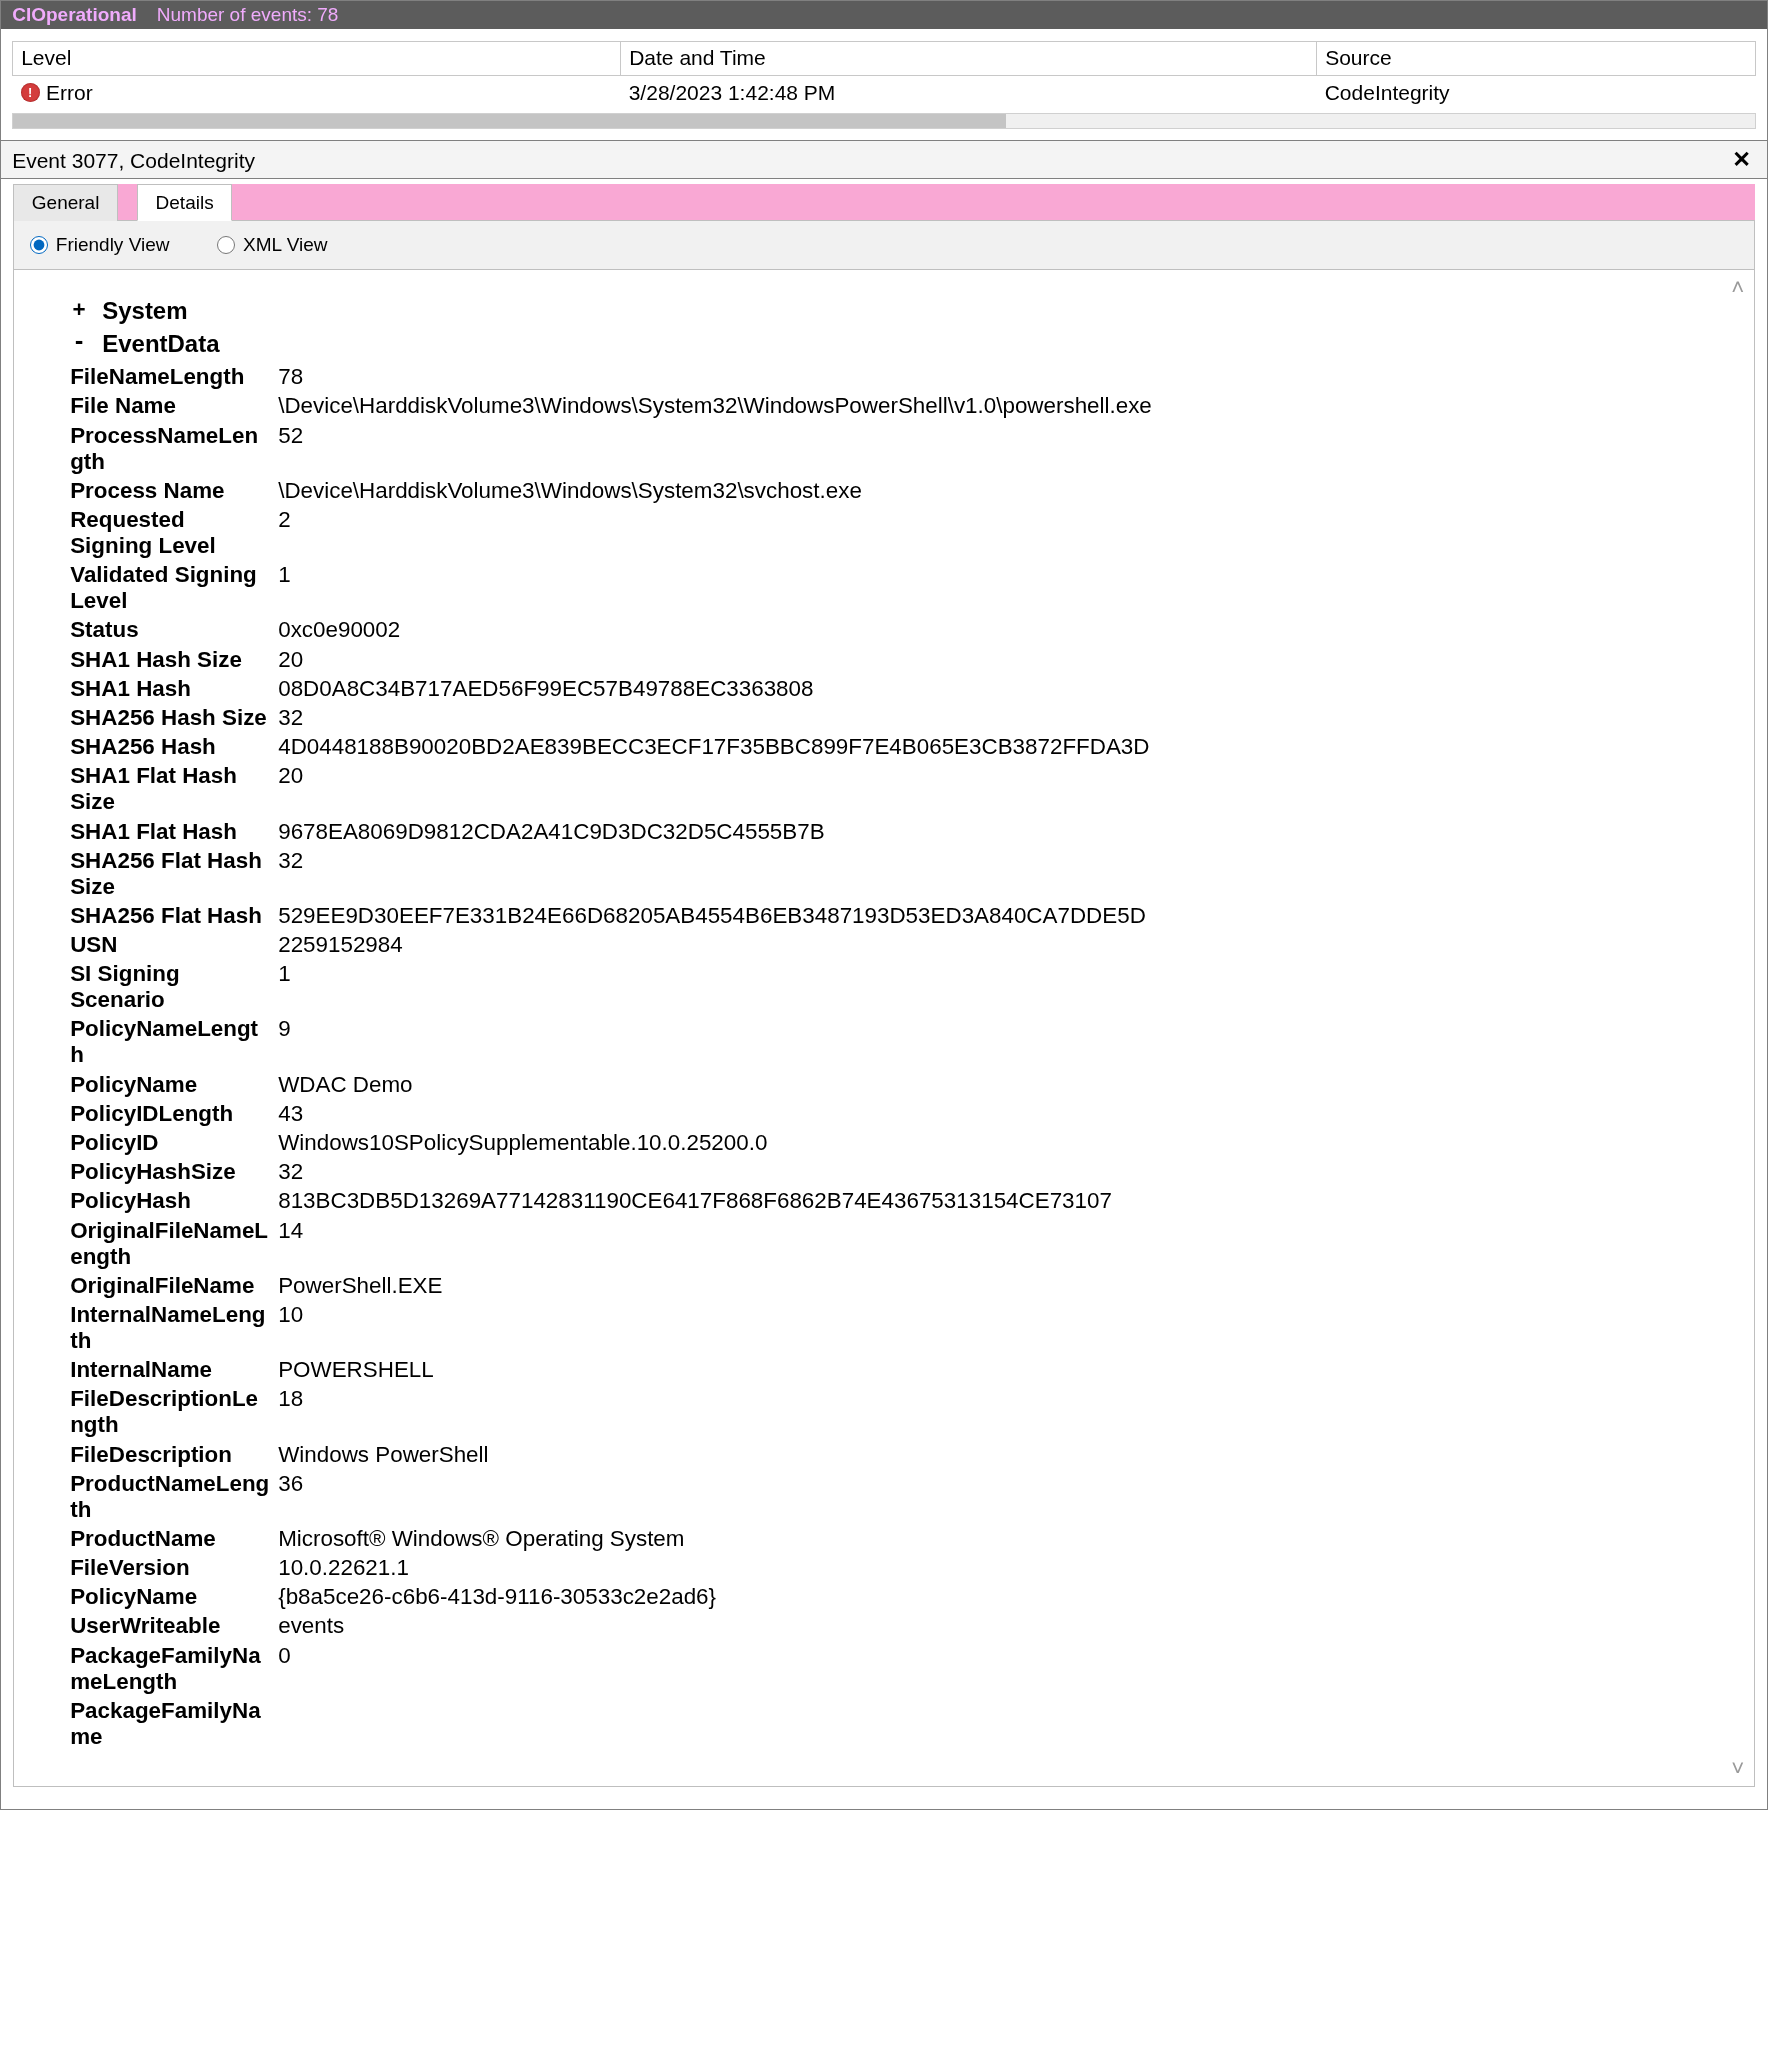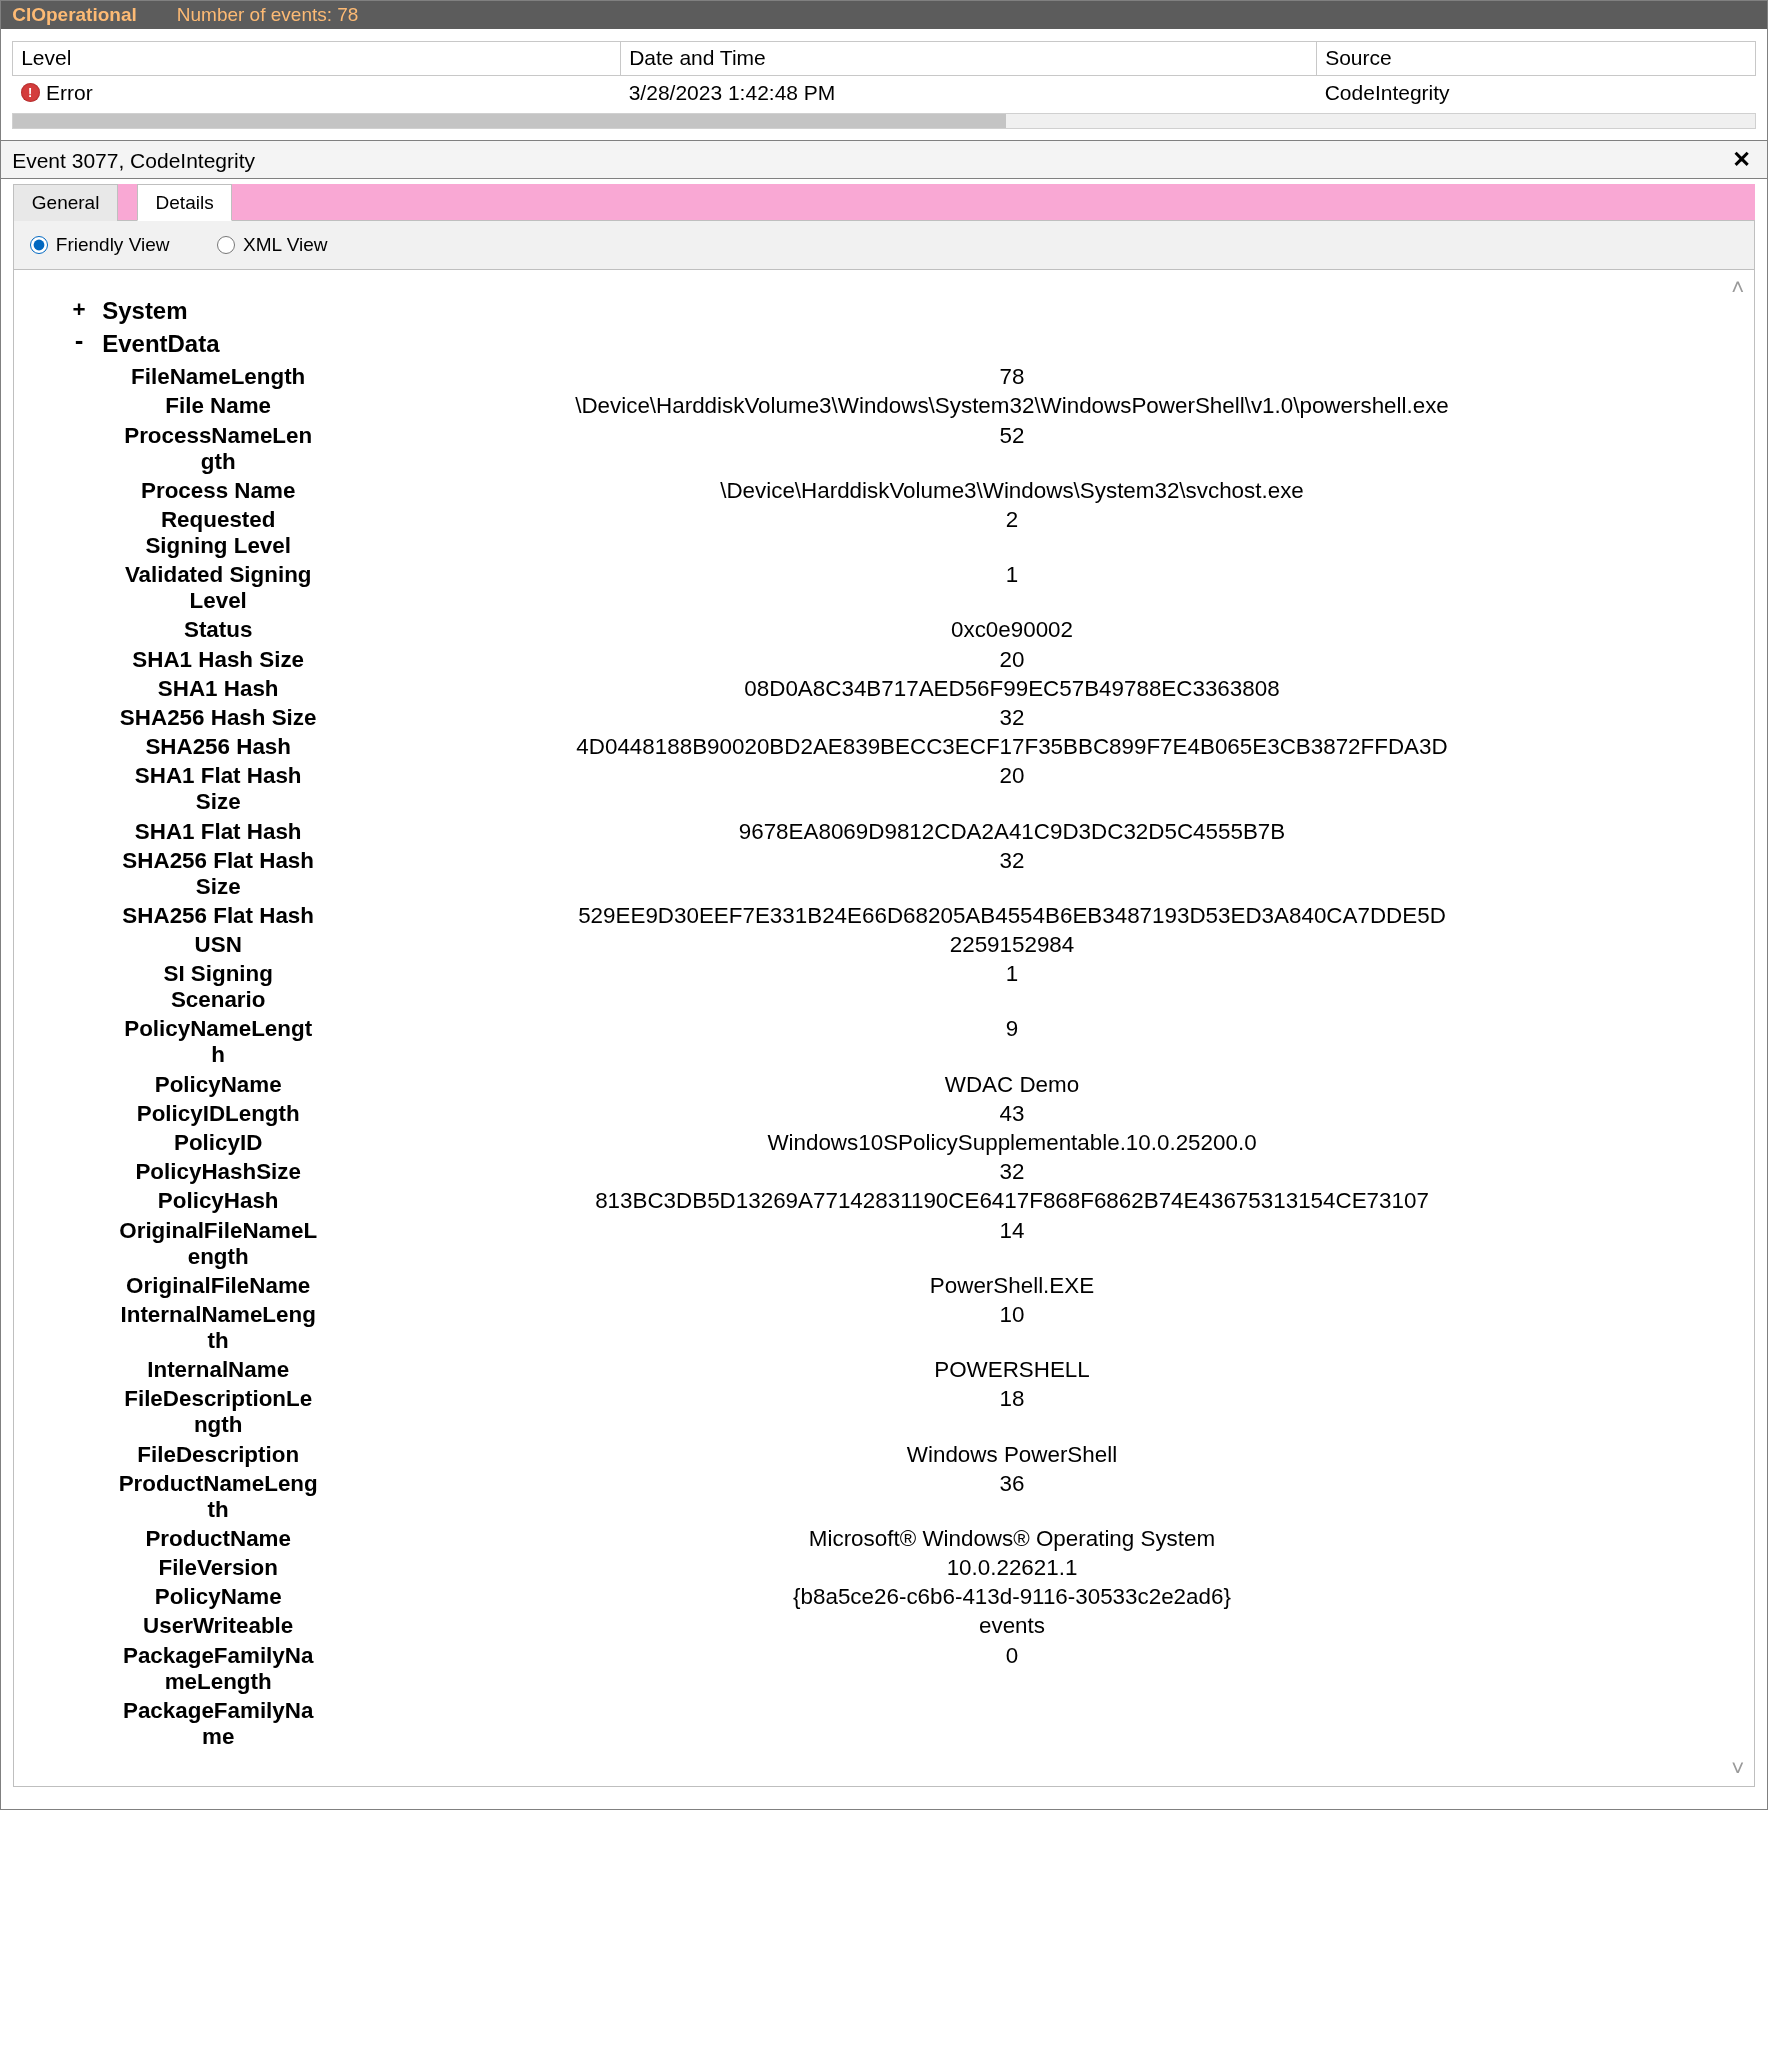--- a/index.html
+++ b/index.html
@@ -7,24 +7,24 @@
     font-family: "Segoe UI", Tahoma, sans-serif;
     font-size: 16px;
     background: #ffffff;
     color: #000;
     width: 1768px;
   }
   .outer-window { border: 1.6px solid #808080; background: #fff; }
 
   .titlebar {
     background: #5c5c5c;
-    color: #fdba74;
+    color: #f0abfc;
     display: flex;
     align-items: center;
-    gap: 40px;
+    gap: 20px;
     padding: 3.2px 11.2px;
     font-size: 19px;
   }
   .titlebar .title { font-weight: 600; }
   .titlebar .subtitle { font-weight: 400; }
 
   .event-table-wrap { padding: 11.2px; border-bottom: 1.6px solid #808080; }
   .event-table {
     width: 100%;
     border-collapse: collapse;
@@ -140,23 +140,21 @@
     user-select: none;
     cursor: pointer;
   }
   .tree-label {
     font-weight: 700;
     font-size: 24px;
     cursor: pointer;
   }
 
   .kv-grid {
-    margin-left: 48px;
     margin-top: 4.8px;
-    text-align: center;
   }
   .kv-row {
     display: grid;
     grid-template-columns: 200px 1fr;
     column-gap: 8px;
     align-items: start;
     padding: 1.6px 0;
   }
   .kv-key {
     font-weight: 700;

